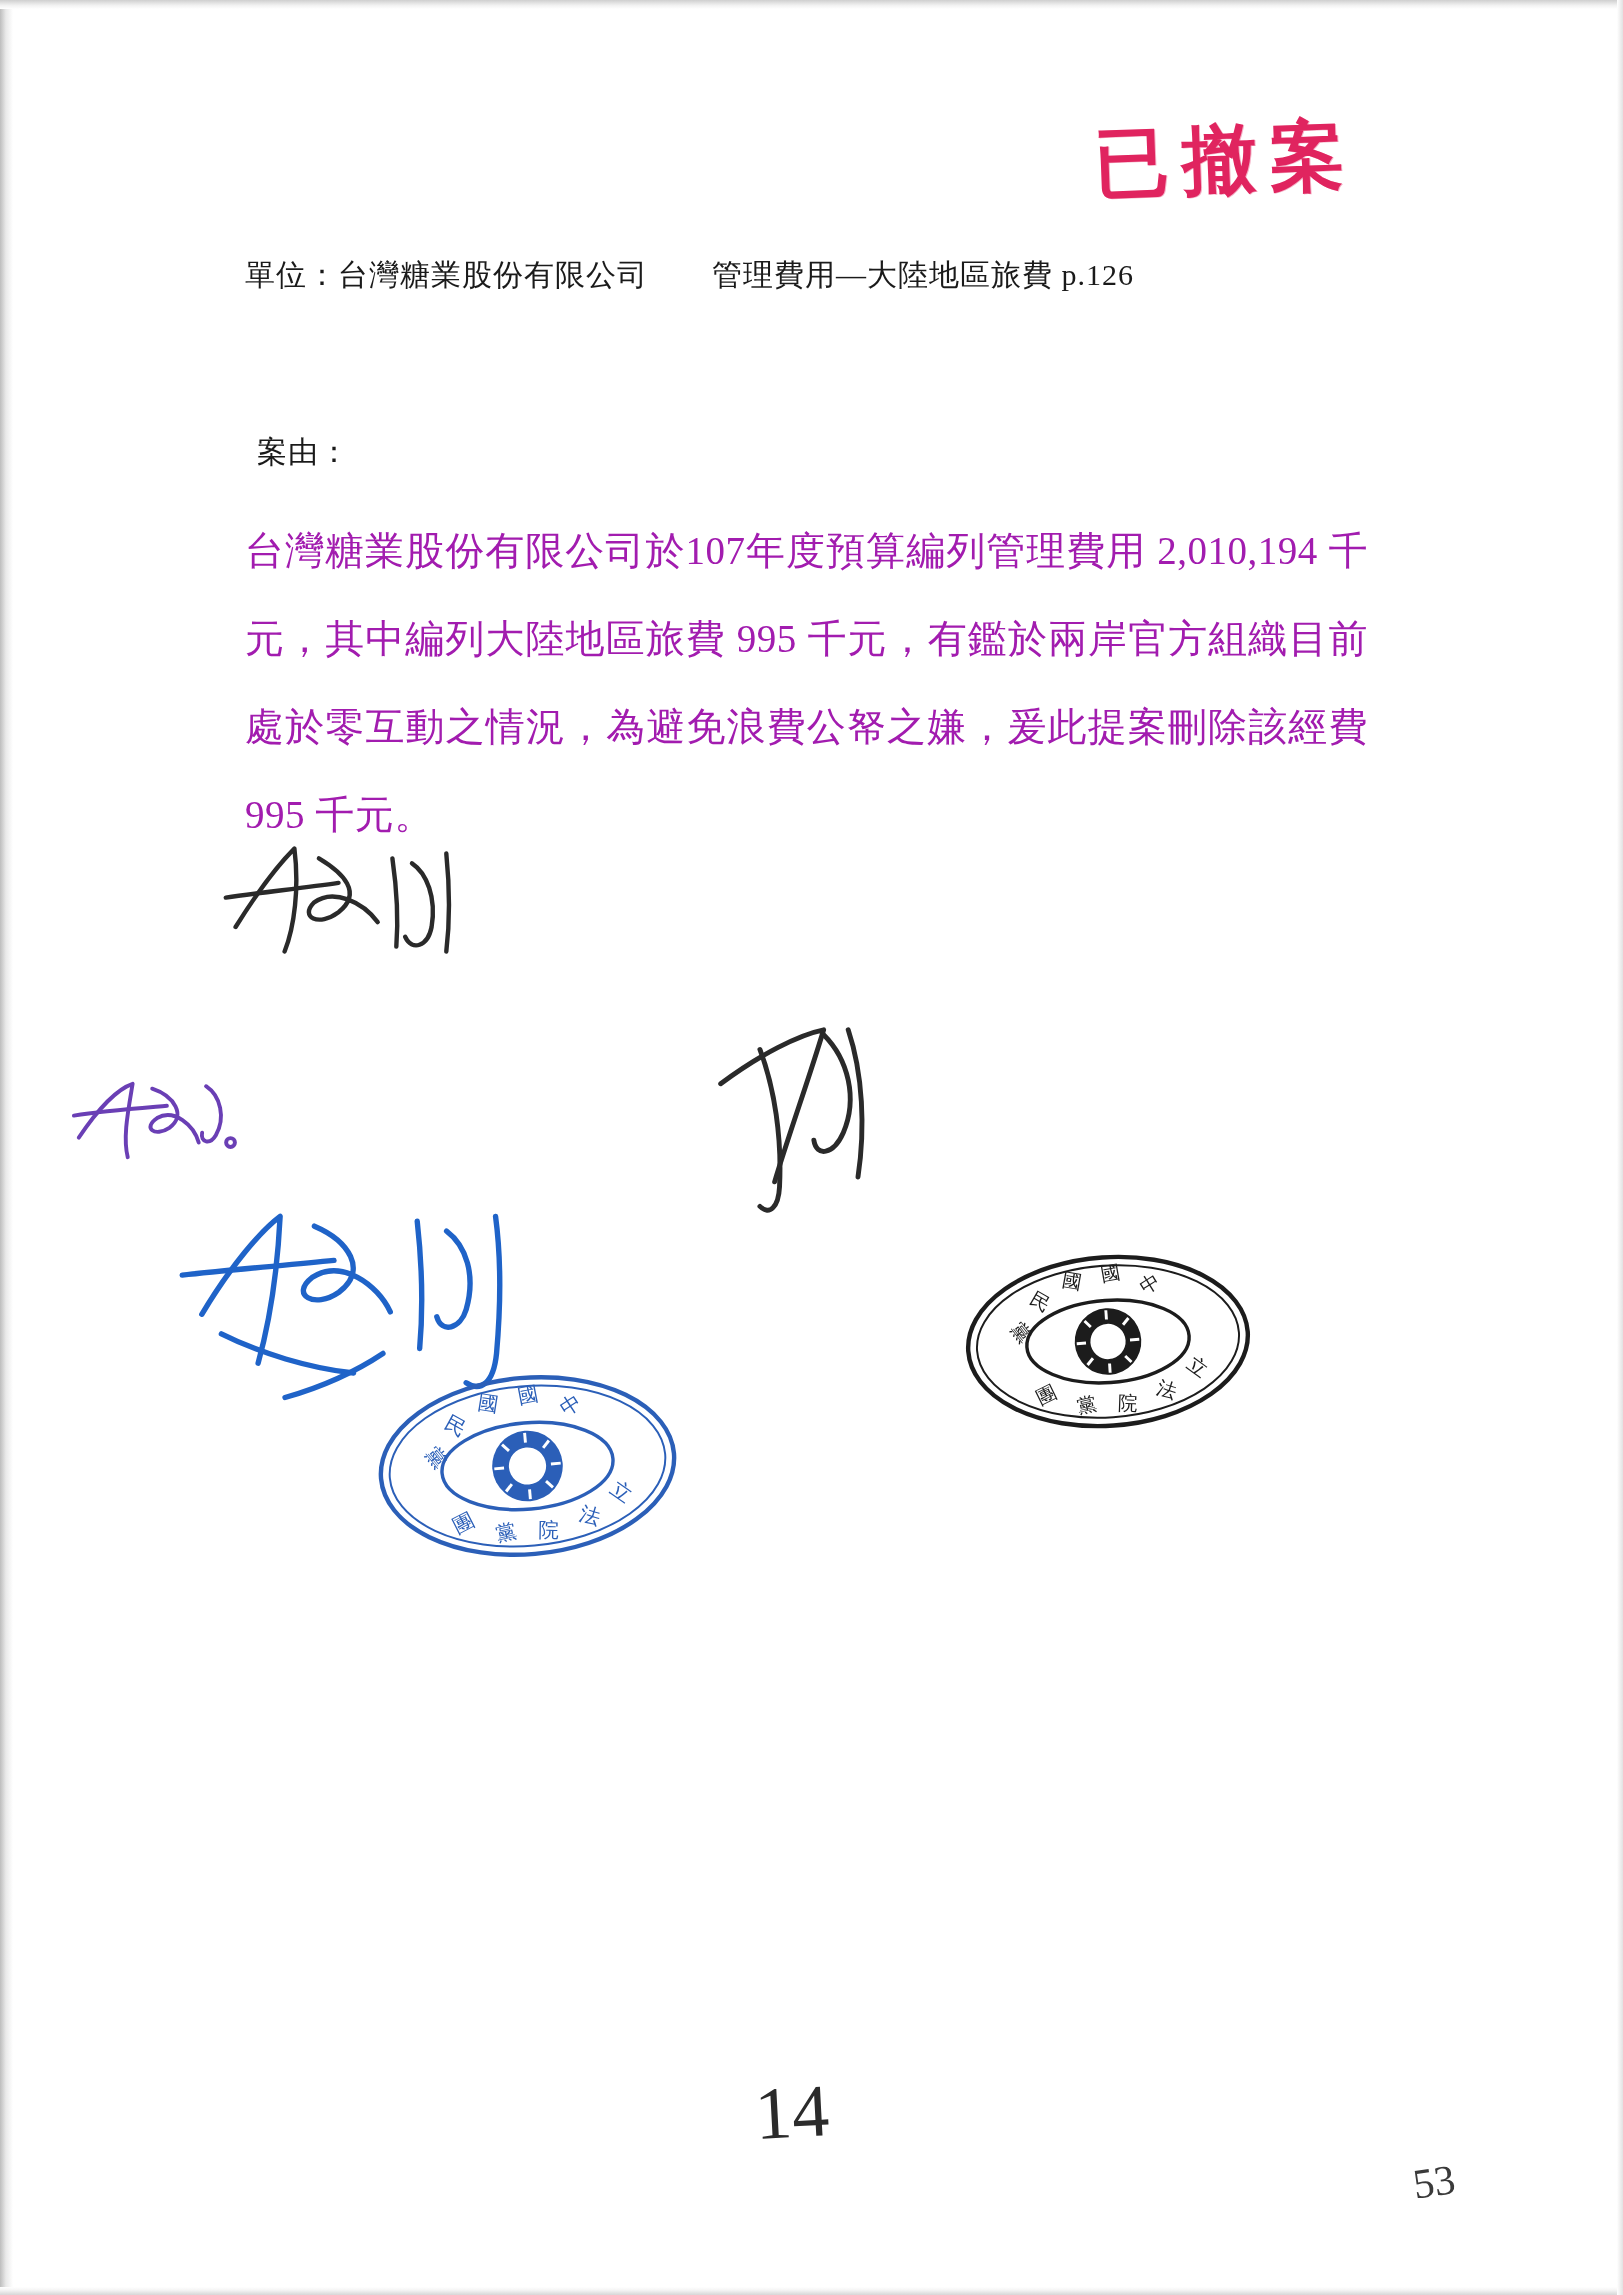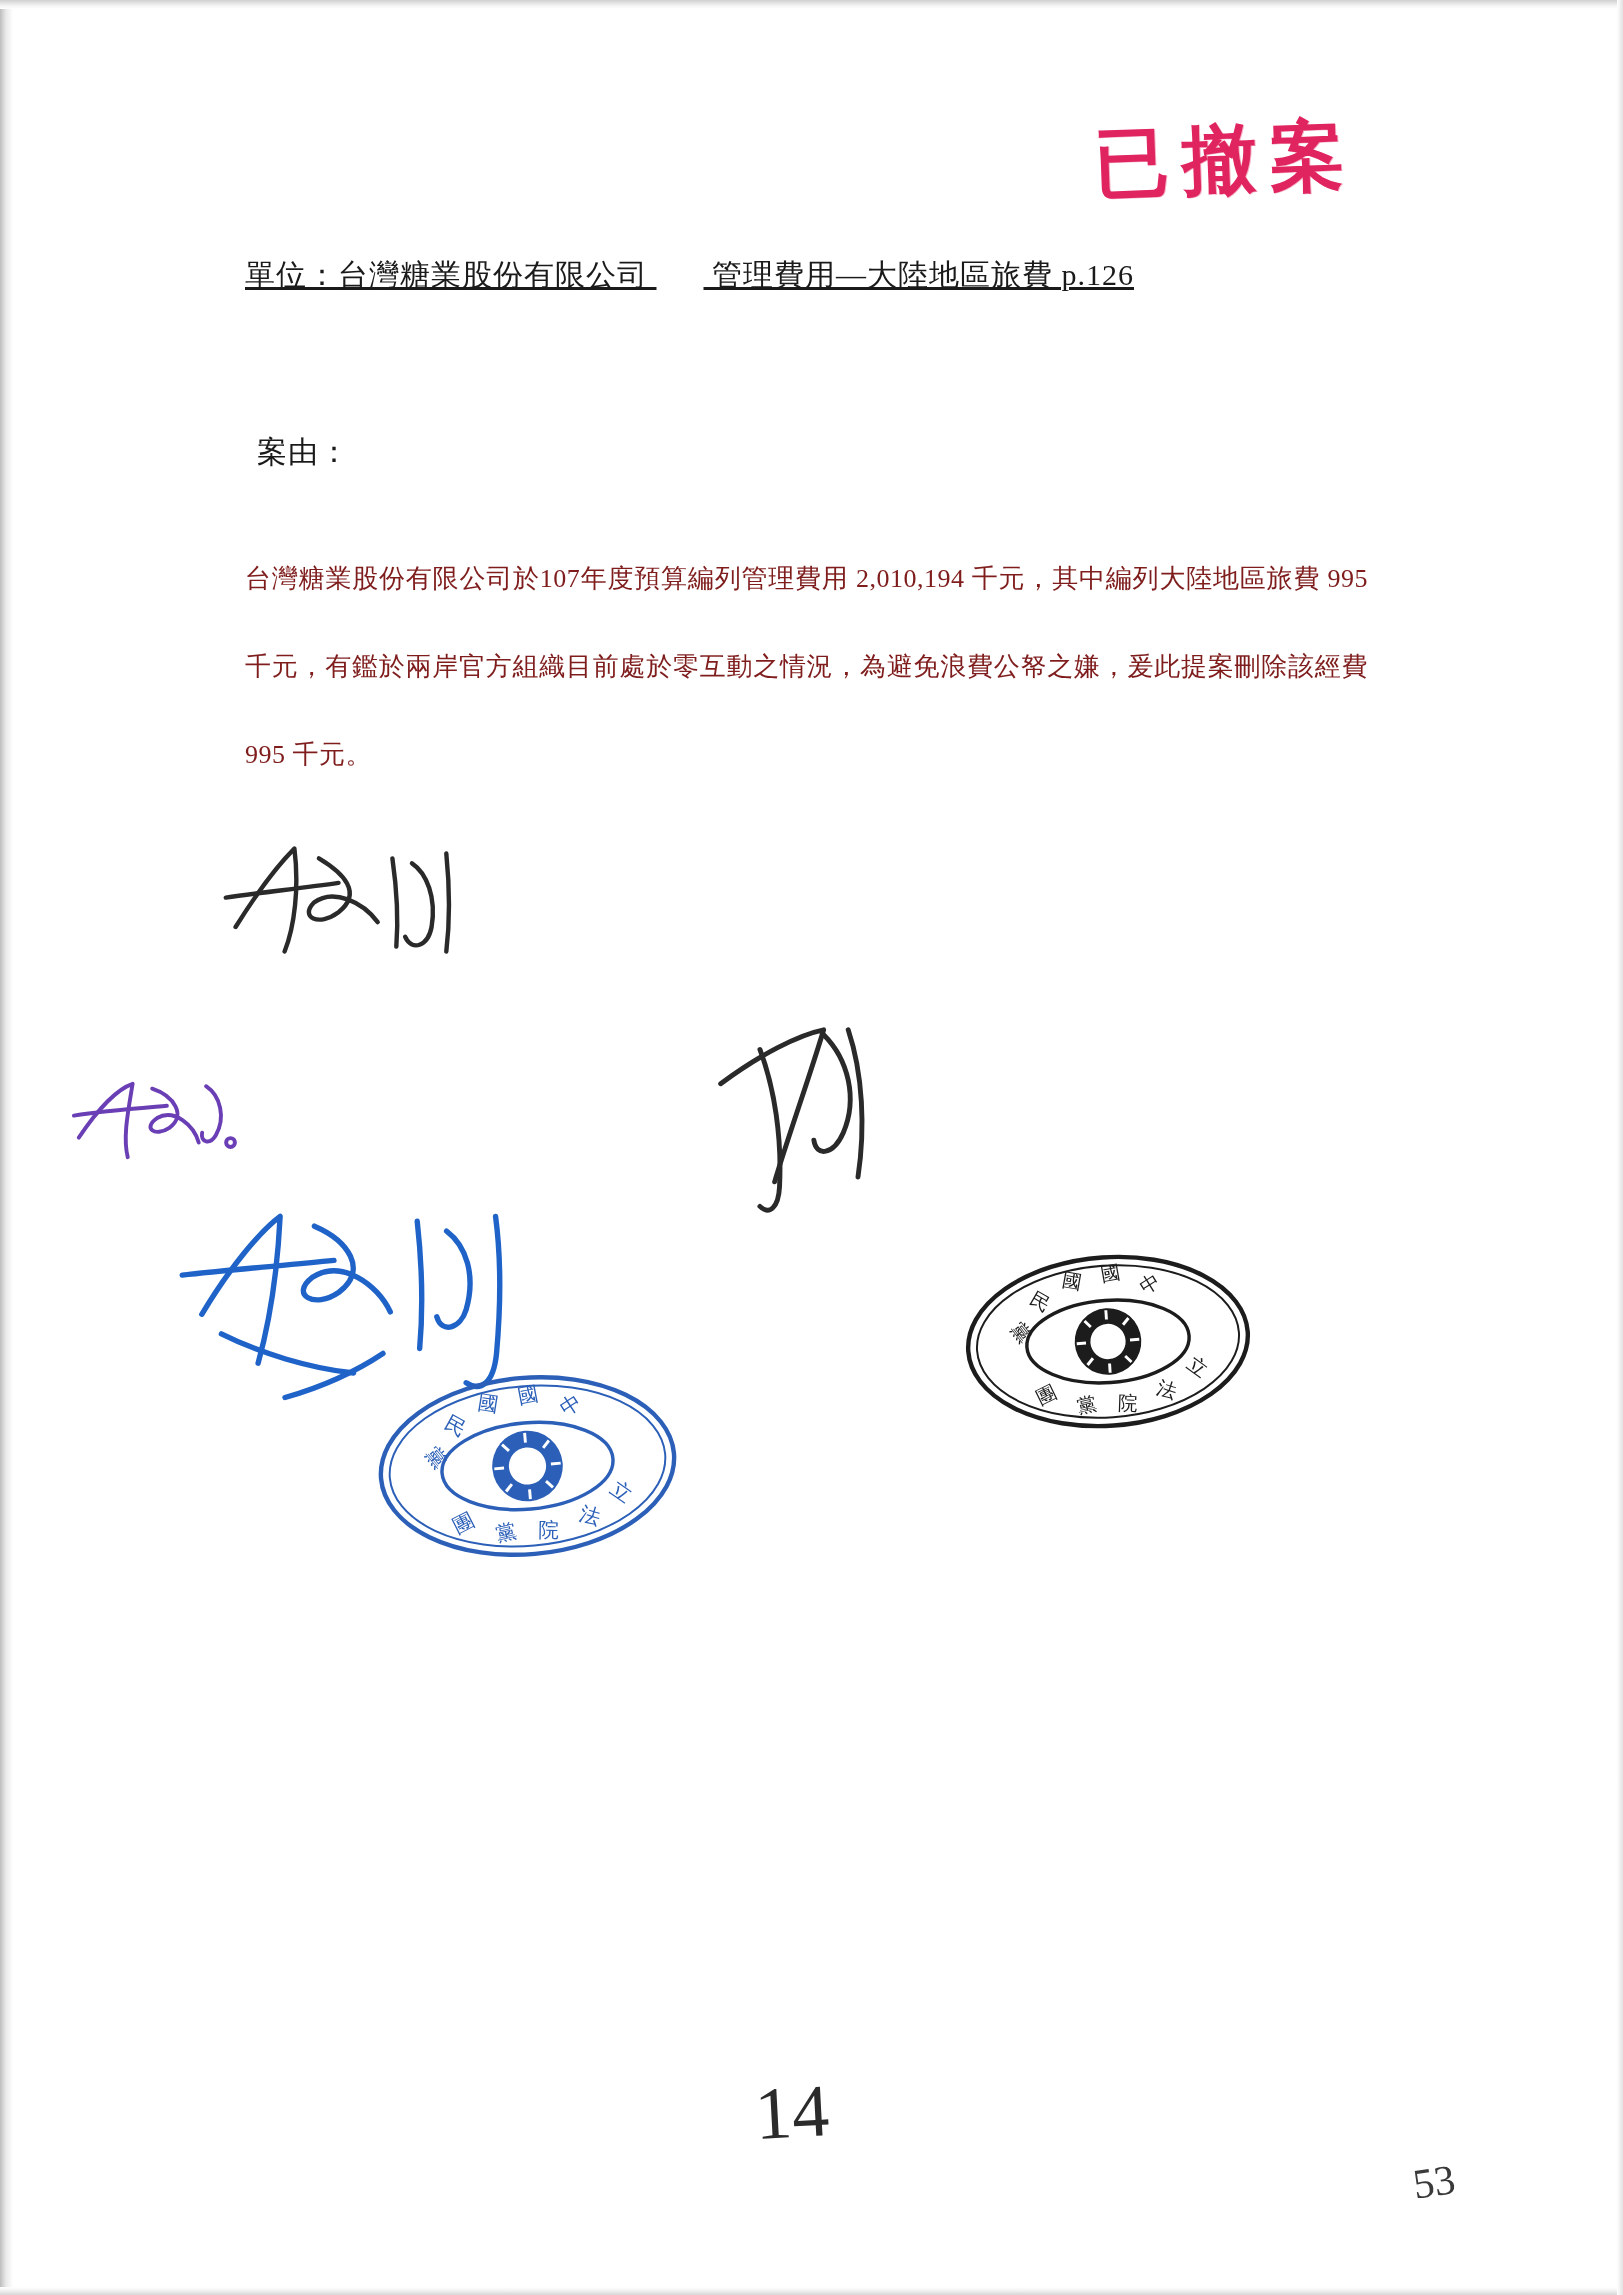--- a/index.html
+++ b/index.html
@@ -59,43 +59,42 @@
 
   
   .header-line {
     position: absolute;
     left: 245px;
     top: 255px;
     font-size: 30px;
     letter-spacing: 1px;
     color: #1a1a1a;
     white-space: nowrap;
-    text-decoration: underline;
   }
   .header-gap { display: inline-block; width: 47px; }
 
   
   .case-label {
     position: absolute;
     left: 245px;
     top: 432px;
     font-size: 30px;
     letter-spacing: 1px;
     color: #1a1a1a;
     margin-left: 12px;
   }
   .body-text {
     position: absolute;
     left: 245px;
-    top: 535px;
+    top: 507px;
     width: 1123px;
-    font-size: 26px;
+    font-size: 39px;
     line-height: 88px;
     letter-spacing: 0.5px;
-    color: #7f1d1d;
+    color: #a21caf;
     text-align: justify;
   }
   .body-text p { margin: 0; }
 
   
   .page-number {
     position: absolute;
     left: 755px;
     top: 2070px;
     font-size: 74px;

